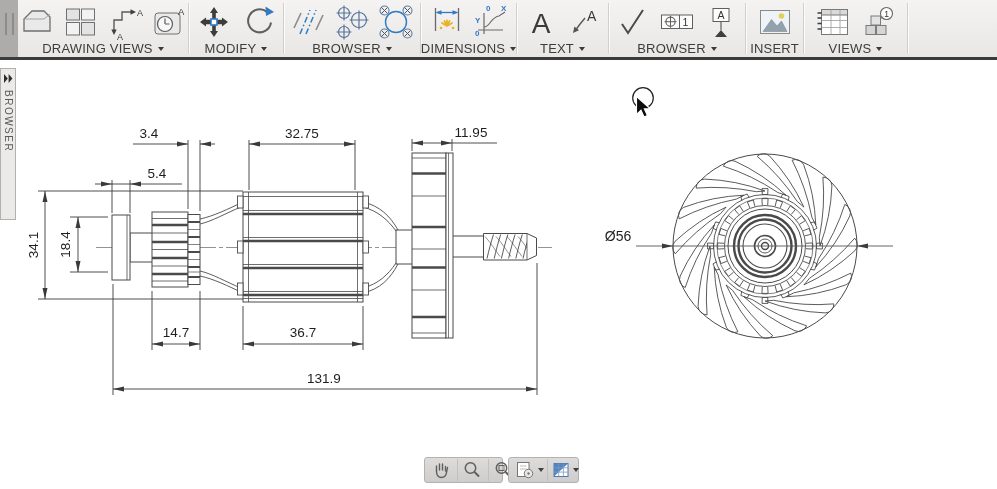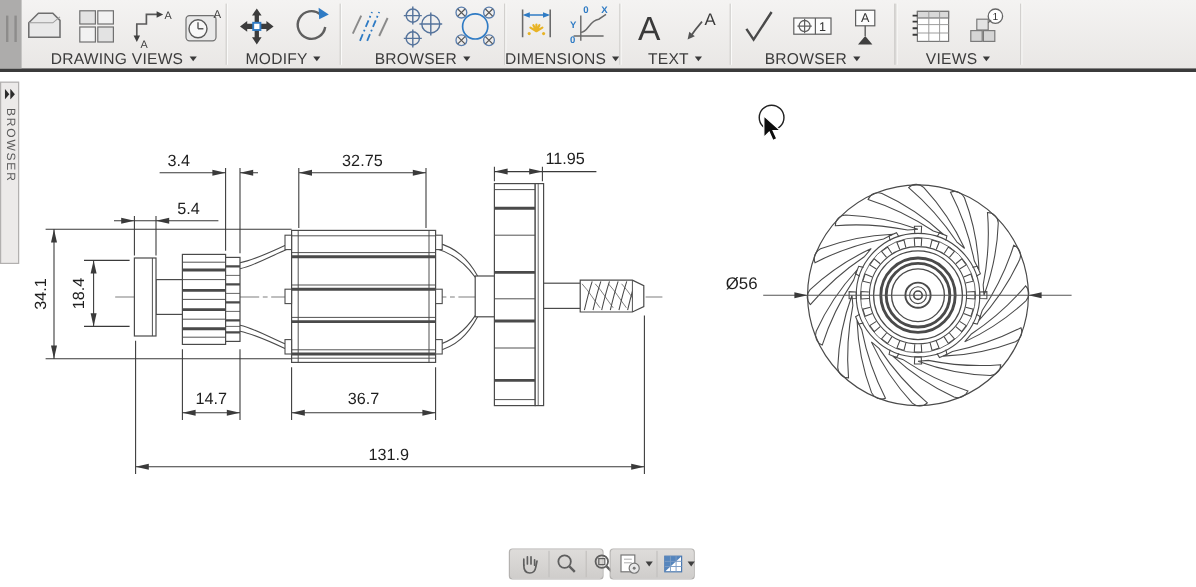--- a/index.html
+++ b/index.html
@@ -243,20 +243,34 @@
         </svg>
       </button>
     </div>
     <div class="sec-label">
       <span>BROWSER</span>
       <span class="dd"></span>
     </div>
   </div>
   <div class="rsep"></div>
 
+  <div class="rsec" style="width:57px">
+    <div class="tools">
+      <button class="tool">
+        <svg width="38" height="38" viewBox="0 0 38 38">
+          <rect x="4.5" y="7.5" width="29" height="23" fill="#eef3f8" stroke="#8a8a8a"></rect>
+          <polygon points="7,28.5 15.5,16.5 21,23 25.5,18 31,28.5" fill="#93a1ad" stroke="#7c8a96" stroke-width="0.6"></polygon>
+          <circle cx="25.5" cy="13" r="2.8" fill="#e3cf58"></circle>
+        </svg>
+      </button>
+    </div>
+    <div class="sec-label">
+      <span>INSERT</span>
+    </div>
+  </div>
   <div class="rsep"></div>
 
   <div class="rsec" style="width:103px">
     <div class="tools">
       <button class="tool">
         <svg width="38" height="38" viewBox="0 0 38 38">
           <rect x="6.5" y="6.5" width="26" height="25" fill="#fff" stroke="#777"></rect>
           <rect x="6.5" y="6.5" width="26" height="5.5" fill="#d9d9d9" stroke="#777"></rect>
           <path d="M16 6.5 V31.5 M25 6.5 V31.5 M6.5 17.5 H32.5 M6.5 24.5 H32.5" stroke="#999" stroke-width="0.8"></path>
           <g stroke="#3a3a3a" stroke-width="1.6">

